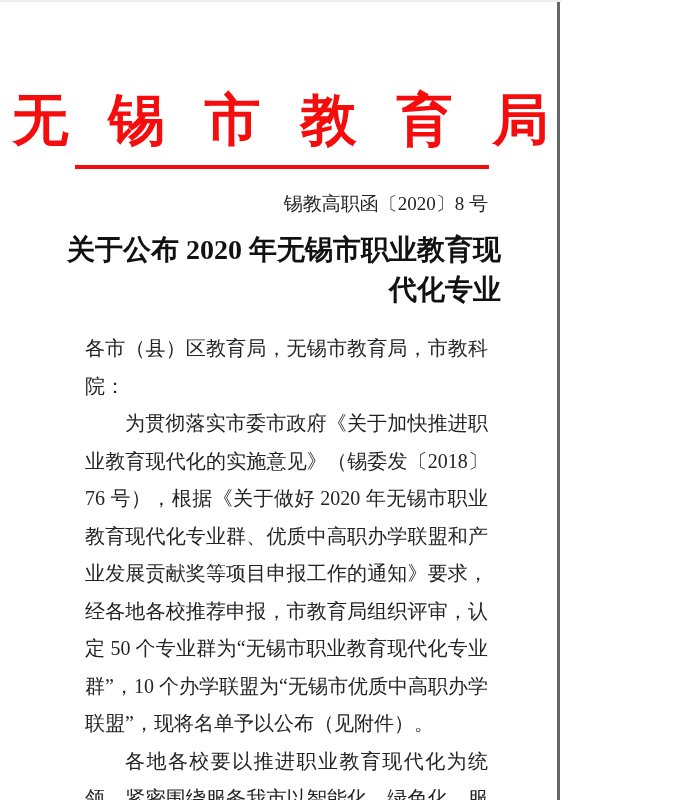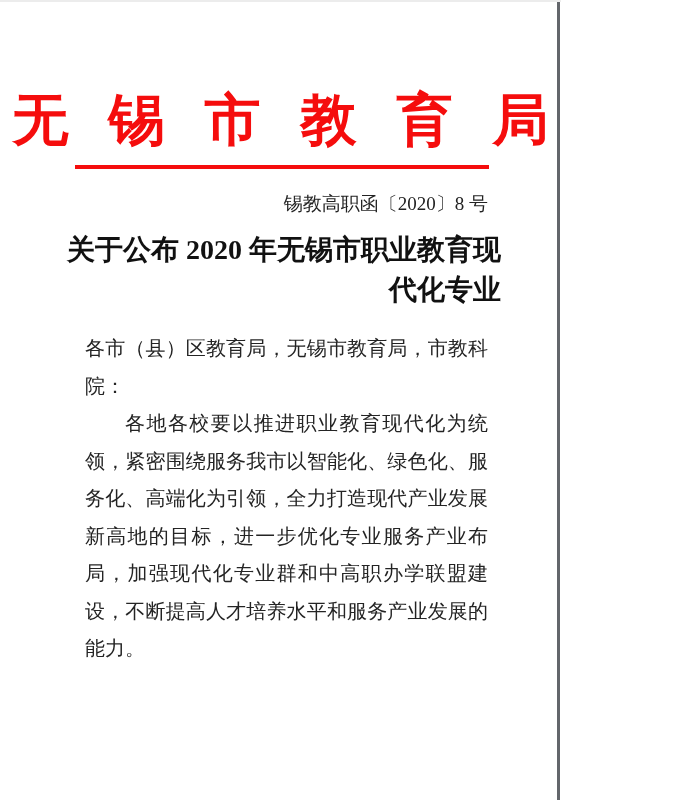--- a/index.html
+++ b/index.html
@@ -85,16 +85,17 @@
   <div class="red-rule"></div>
 
   <div class="doc-number">锡教高职函〔2020〕8 号</div>
 
   <div class="doc-title">
     <div>关于公布 2020 年无锡市职业教育现代化专业</div>
   </div>
 
   <div class="doc-body">
     <p>各市（县）区教育局，无锡市教育局，市教科院：</p>
+    <p class="indented">为贯彻落实市委市政府《关于加快推进职业教育现代化的实施意见》（锡委发〔2018〕76 号），根据《关于做好 2020 年无锡市职业教育现代化专业群、优质中高职办学联盟和产业发展贡献奖等项目申报工作的通知》要求，经各地各校推荐申报，市教育局组织评审，认定 50 个专业群为“无锡市职业教育现代化专业群”，10 个办学联盟为“无锡市优质中高职办学联盟”，现将名单予以公布（见附件）。</p>
     <p class="indented">各地各校要以推进职业教育现代化为统领，紧密围绕服务我市以智能化、绿色化、服务化、高端化为引领，全力打造现代产业发展新高地的目标，进一步优化专业服务产业布局，加强现代化专业群和中高职办学联盟建设，不断提高人才培养水平和服务产业发展的能力。</p>
   </div>
 
 </div>
 
 </body></html>

